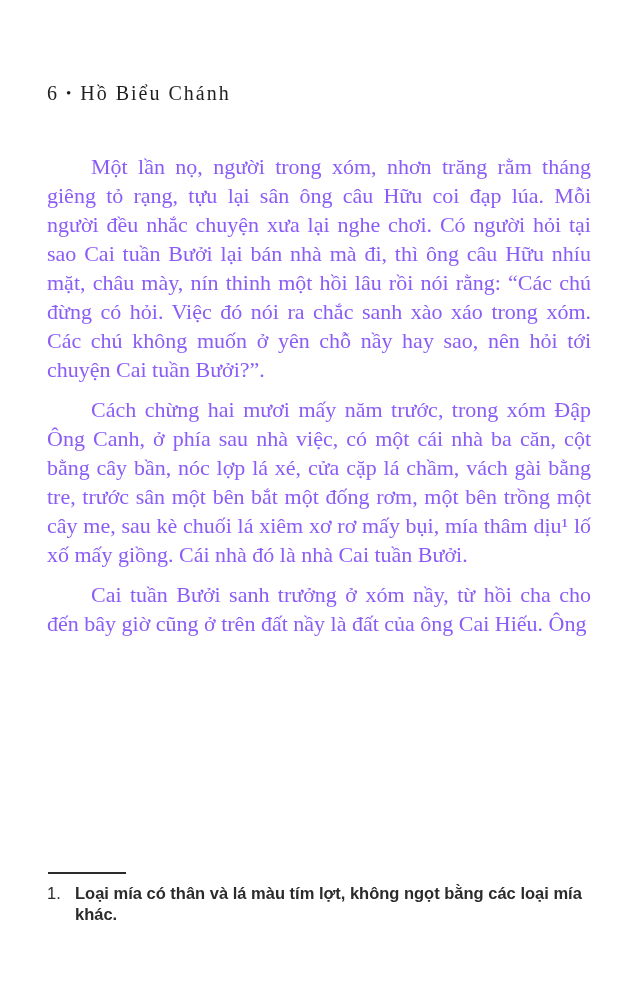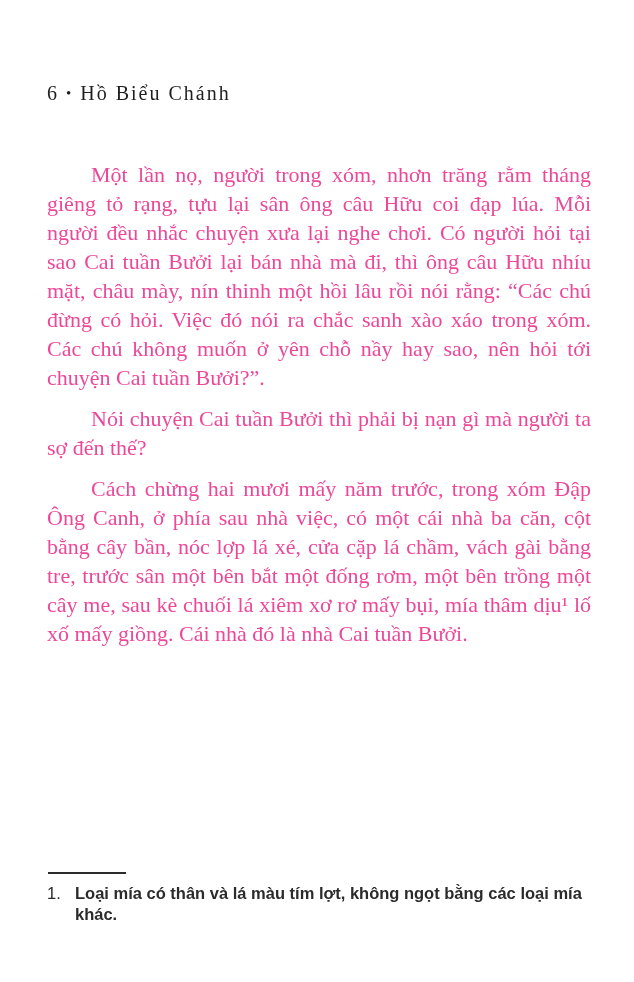--- a/index.html
+++ b/index.html
@@ -32,26 +32,26 @@
     font-size: 15px;
     vertical-align: 2px;
   }
   .body-text {
     position: absolute;
     left: 47px;
     top: 148px;
     width: 544px;
   }
   .body-text p {
-    margin: 12px 0 11px 0;
+    margin: 4px 0 11px 0;
     font-size: 22px;
     line-height: 29px;
     text-align: justify;
     text-indent: 44px;
-    color: #ec4899;
+    color: #8b5cf6;
   }
   .footnote {
     position: absolute;
     left: 47px;
     top: 872px;
     width: 545px;
     font-family: "Liberation Sans", "DejaVu Sans", sans-serif;
     color: #2b2b2b;
   }
   .fn-rule {
@@ -78,22 +78,22 @@
 <body>
 
 <div class="page">
 
   <div class="running-header">
     <span>6</span><span class="sep">•</span><span>Hồ Biểu Chánh</span>
   </div>
 
   <div class="body-text">
     <p>Một lần nọ, người trong xóm, nhơn trăng rằm tháng giêng tỏ rạng, tựu lại sân ông câu Hữu coi đạp lúa. Mỗi người đều nhắc chuyện xưa lại nghe chơi. Có người hỏi tại sao Cai tuần Bưởi lại bán nhà mà đi, thì ông câu Hữu nhíu mặt, châu mày, nín thinh một hồi lâu rồi nói rằng: “Các chú đừng có hỏi. Việc đó nói ra chắc sanh xào xáo trong xóm. Các chú không muốn ở yên chỗ nầy hay sao, nên hỏi tới chuyện Cai tuần Bưởi?”.</p>
-    <p>Nói chuyện Cai tuần Bưởi thì phải bị nạn gì mà người ta sợ đến thế?</p>
     <p>Cách chừng hai mươi mấy năm trước, trong xóm Đập Ông Canh, ở phía sau nhà việc, có một cái nhà ba căn, cột bằng cây bần, nóc lợp lá xé, cửa cặp lá chầm, vách gài bằng tre, trước sân một bên bắt một đống rơm, một bên trồng một cây me, sau kè chuối lá xiêm xơ rơ mấy bụi, mía thâm dịu¹ lố xố mấy giồng. Cái nhà đó là nhà Cai tuần Bưởi.</p>
+    <p>Cai tuần Bưởi sanh trưởng ở xóm nầy, từ hồi cha cho đến bây giờ cũng ở trên đất nầy là đất của ông Cai Hiếu. Ông</p>
   </div>
 
   <div class="footnote">
     <div class="fn-rule"></div>
     <div class="fn-line">
       <span class="fn-marker">1.</span>
       <span class="fn-text">Loại mía có thân và lá màu tím lợt, không ngọt bằng các loại mía khác.</span>
     </div>
   </div>
 

